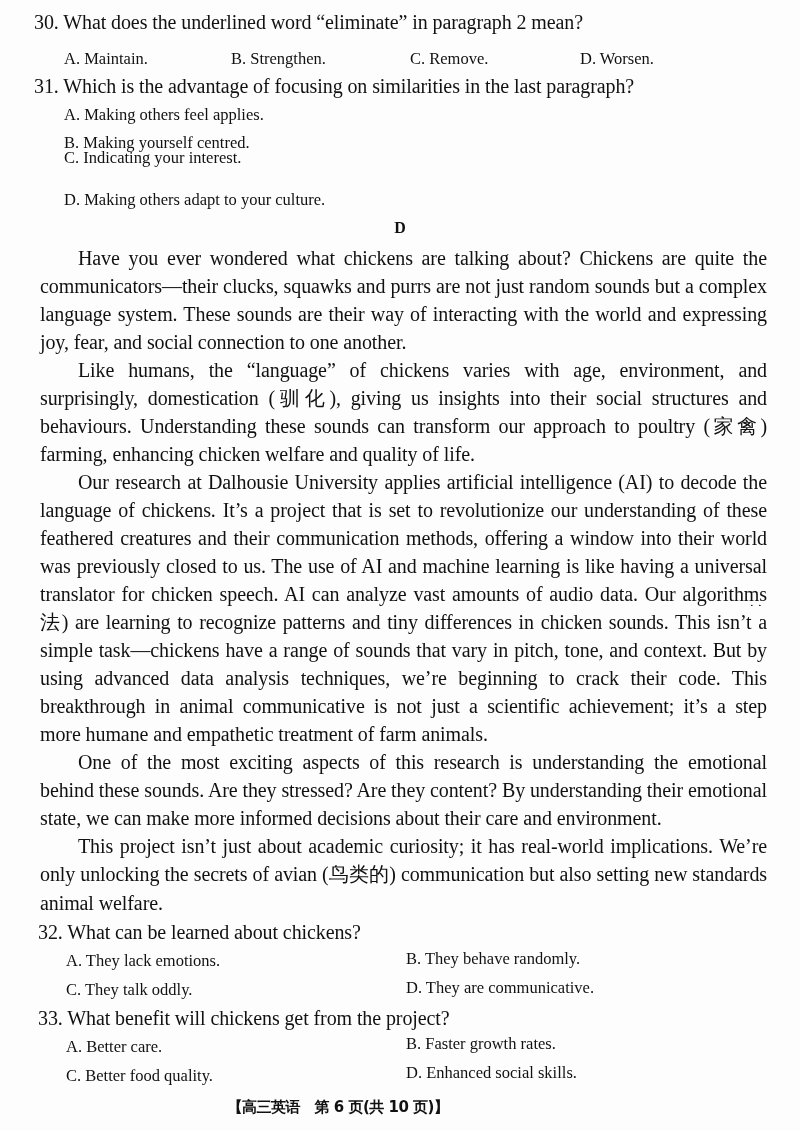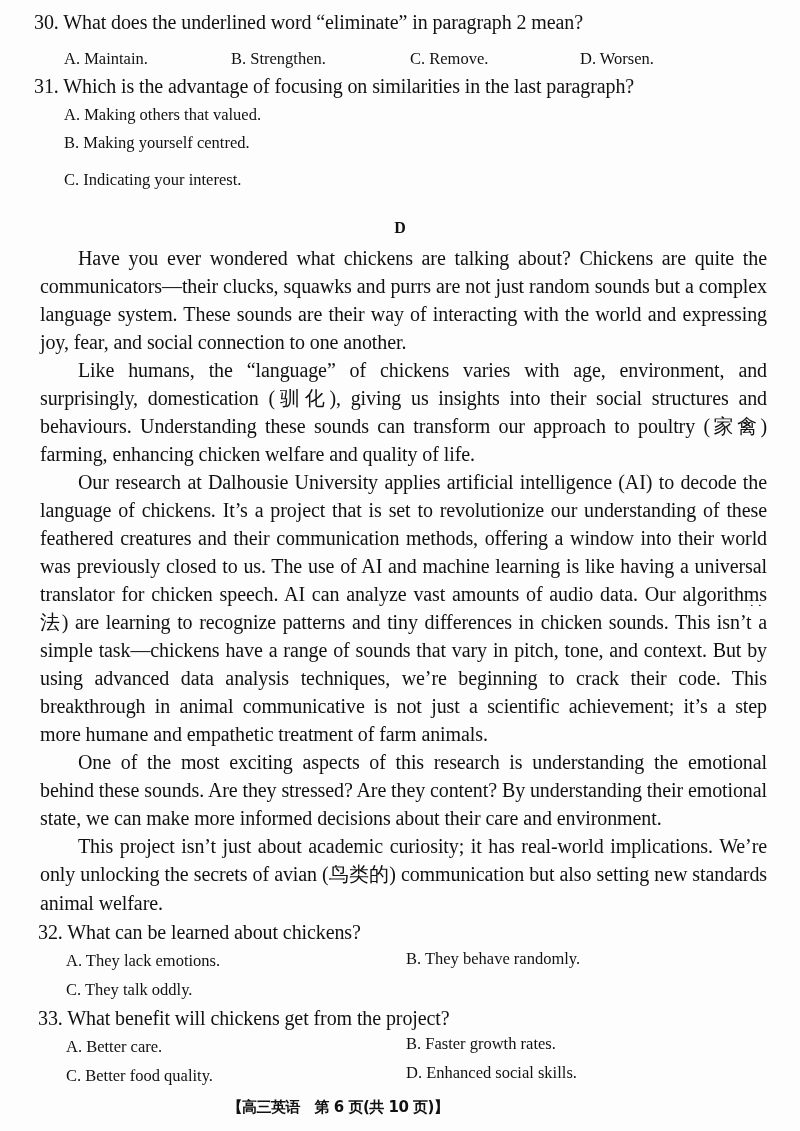--- a/index.html
+++ b/index.html
@@ -23,23 +23,24 @@
   </div>
   <div class="opt" style="left:64px; top:49px;">A. Maintain.</div>
   <div class="opt" style="left:231px; top:49px;">B. Strengthen.</div>
   <div class="opt" style="left:410px; top:49px;">C. Remove.</div>
   <div class="opt" style="left:580px; top:49px;">D. Worsen.</div>
 
   <div class="line" style="left:34px; top:76px;">
     <span>31.</span>
     <span>Which is the advantage of focusing on similarities in the last paragraph?</span>
   </div>
-  <div class="opt" style="left:64px; top:105px;">A. Making others that valued.</div>
+  <div class="opt" style="left:64px; top:105px;">A. Making others feel applies.</div>
   <div class="opt" style="left:64px; top:133px;">B. Making yourself centred.</div>
-  <div class="opt" style="left:64px; top:170px;">C. Indicating your interest.</div>
+  <div class="opt" style="left:64px; top:148px;">C. Indicating your interest.</div>
+  <div class="opt" style="left:64px; top:190px;">D. Making others adapt to your culture.</div>
 
   <div class="section" style="top:219px;">D</div>
 
   <div>
     <div class="line just" style="left:78px; width:689px; top:248px;">Have you ever wondered what chickens are talking about? Chickens are quite the</div>
     <div class="line just" style="left:40px; width:727px; top:276px;">communicators—their clucks, squawks and purrs are not just random sounds but a complex</div>
     <div class="line just" style="left:40px; width:727px; top:304px;">language system. These sounds are their way of interacting with the world and expressing</div>
     <div class="line" style="left:40px; top:332px;">joy, fear, and social connection to one another.</div>
 
     <div class="line just" style="left:78px; width:689px; top:360px;">Like humans, the “language” of chickens varies with age, environment, and</div>
@@ -67,20 +68,21 @@
     <div class="line" style="left:40px; top:893px;">animal welfare.</div>
   </div>
 
   <div class="line" style="left:38px; top:922px;">
     <span>32.</span>
     <span>What can be learned about chickens?</span>
   </div>
   <div class="opt" style="left:66px; top:951px;">A. They lack emotions.</div>
   <div class="opt" style="left:406px; top:949px;">B. They behave randomly.</div>
   <div class="opt" style="left:66px; top:980px;">C. They talk oddly.</div>
+  <div class="opt" style="left:406px; top:978px;">D. They are communicative.</div>
 
   <div class="line" style="left:38px; top:1008px;">
     <span>33.</span>
     <span>What benefit will chickens get from the project?</span>
   </div>
   <div class="opt" style="left:66px; top:1037px;">A. Better care.</div>
   <div class="opt" style="left:406px; top:1034px;">B. Faster growth rates.</div>
   <div class="opt" style="left:66px; top:1066px;">C. Better food quality.</div>
   <div class="opt" style="left:406px; top:1063px;">D. Enhanced social skills.</div>
 

